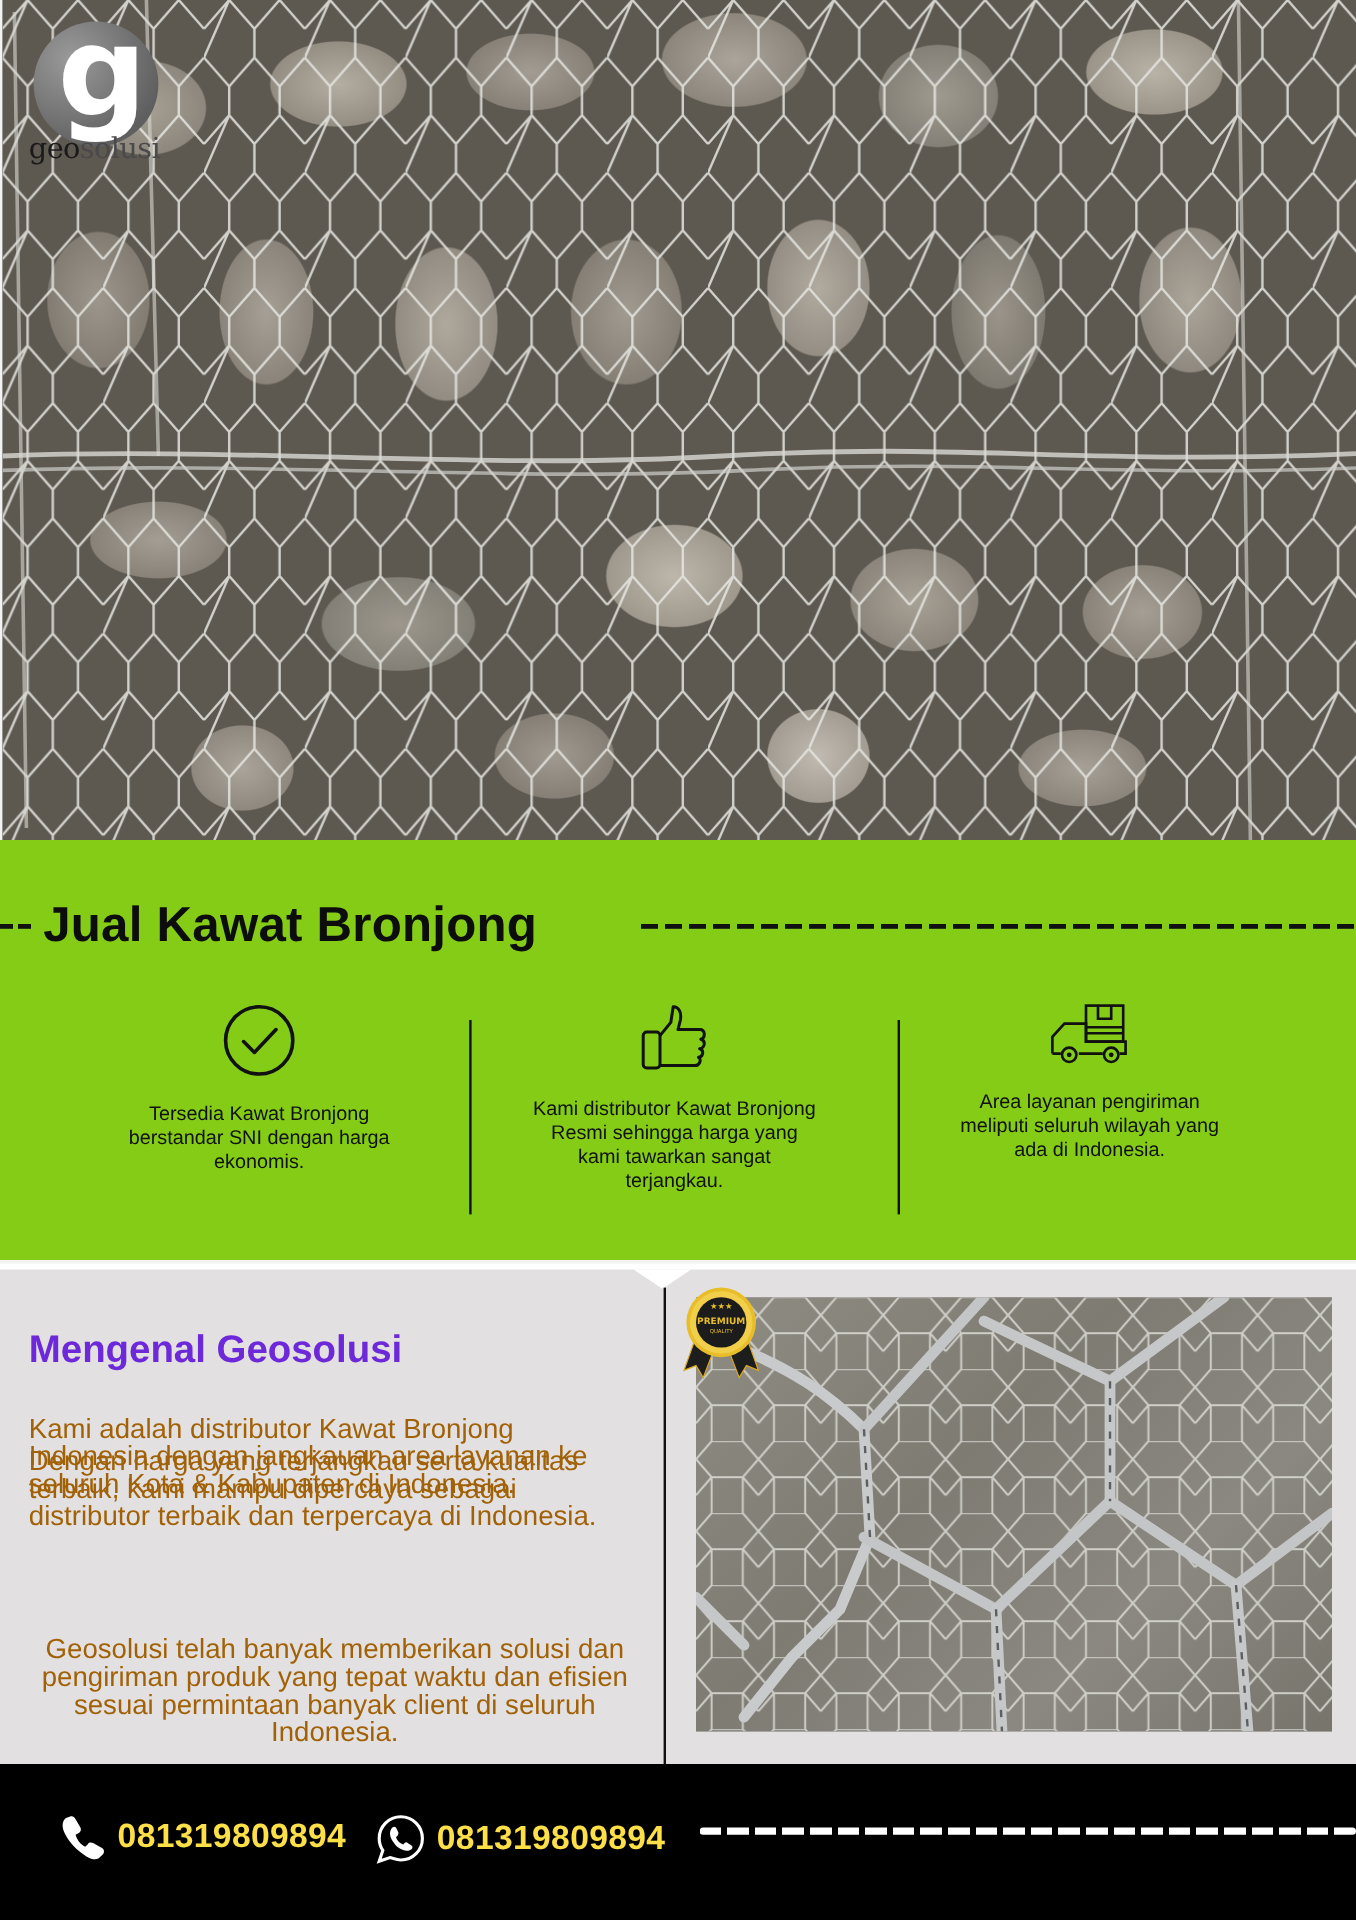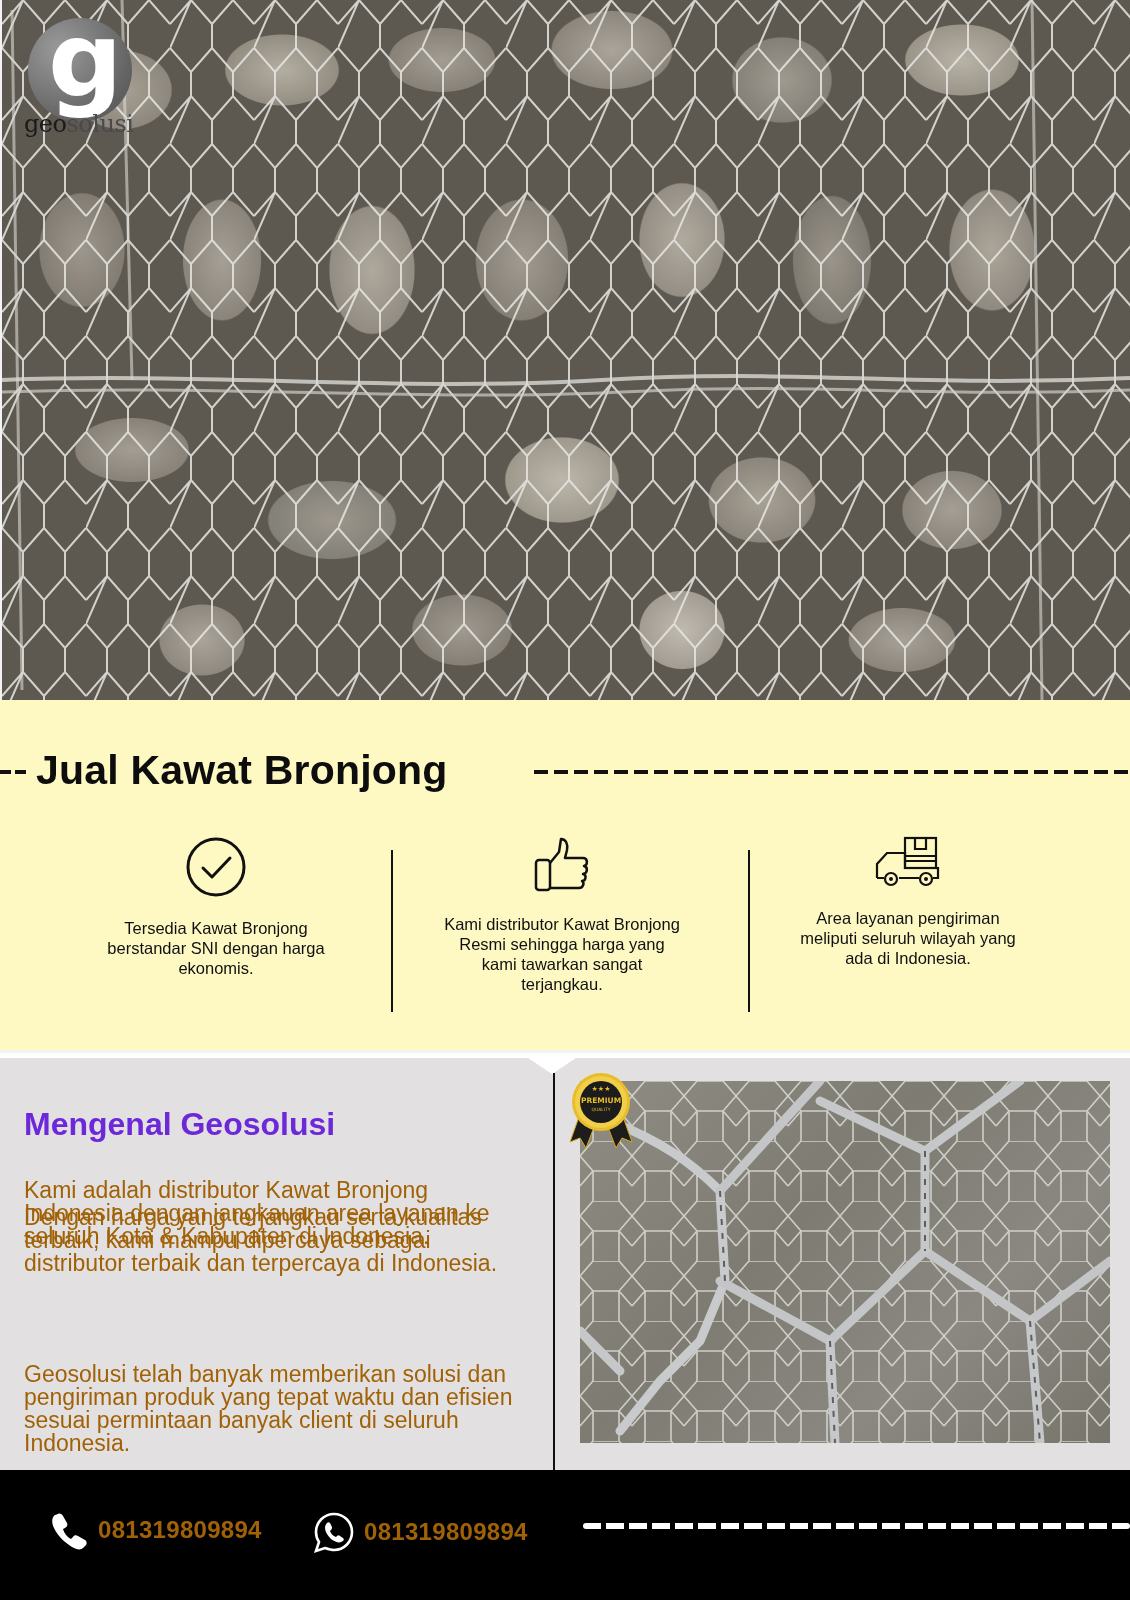--- a/index.html
+++ b/index.html
@@ -46,21 +46,21 @@
     font-weight: bold; font-size: 104px; color: #ffffff; line-height: 1;
   }
   .logo-word {
     position: absolute; left: 0; top: 98px; font-family: "DejaVu Serif", serif;
     font-size: 24px; line-height: 1; letter-spacing: -0.5px;
   }
   .logo-word .geo { color: #1a1a1a; }
   .logo-word .solusi { color: #4a4a4a; }
 
   
-  .title-band { position: absolute; left: 0; top: 700px; width: 1130px; height: 350px; background: #fef9c3; }
+  .title-band { position: absolute; left: 0; top: 700px; width: 1130px; height: 350px; background: #84cc16; }
   .title-row { position: absolute; left: 0; top: 40px; width: 1130px; height: 60px; }
   .dash-left {
     position: absolute; left: 0; top: 30px; width: 30px; height: 4px;
     background: repeating-linear-gradient(90deg, #111 0 11px, transparent 11px 15px);
   }
   .page-title {
     position: absolute; left: 36px; top: 0; font-family: "Liberation Sans", sans-serif;
     font-weight: bold; font-size: 41px; color: #0d0d0d; letter-spacing: 0.2px; line-height: 60px;
   }
   .dash-right {
@@ -98,22 +98,22 @@
     position: absolute; left: 580px; top: 1081px; width: 530px; height: 362px;
     background: linear-gradient(135deg, #8e8c83 0%, #7d7b72 40%, #8a8880 70%, #76746b 100%);
     overflow: hidden;
   }
   .badge { position: absolute; left: 568px; top: 1072px; width: 66px; height: 80px; }
 
   
   .footer { position: absolute; left: 0; top: 1470px; width: 1130px; height: 130px; background: #000; }
   .contact { position: absolute; top: 40px; display: flex; align-items: center; }
   .contact-num {
-    font-family: "Liberation Sans", sans-serif; font-weight: bold; font-size: 24px;
-    color: #a16207; letter-spacing: 0.3px; line-height: 40px;
+    font-family: "Liberation Sans", sans-serif; font-weight: bold; font-size: 28px;
+    color: #fde047; letter-spacing: 0.3px; line-height: 40px;
   }
   .footer-dash {
     position: absolute; left: 583px; top: 53px; width: 547px; height: 6px; border-radius: 3px;
     background: repeating-linear-gradient(90deg, #fff 0 18px, transparent 18px 23px);
   }
 </style>
 </head>
 <body>
 
 <div class="hero">
@@ -181,21 +181,21 @@
 <div class="vdivider" style="left:748px;"></div>
 
 <div class="white-strip"></div>
 <div class="about"></div>
 <div class="about-notch"></div>
 <div class="about-divider"></div>
 
 <h2 class="about-title">Mengenal Geosolusi</h2>
 <p class="about-text" style="top:1179px;">Kami adalah distributor Kawat Bronjong Indonesia dengan jangkauan area layanan ke seluruh Kota &amp; Kabupaten di Indonesia.</p>
 <p class="about-text" style="top:1206px;">Dengan harga yang terjangkau serta kualitas terbaik, kami mampu dipercaya sebagai distributor terbaik dan terpercaya di Indonesia.</p>
-<p class="about-text" style="top:1363px;">Geosolusi telah banyak memberikan solusi dan pengiriman produk yang tepat waktu dan efisien sesuai permintaan banyak client di seluruh Indonesia.</p>
+<p class="about-text" style="top:1363px;text-align:center;">Geosolusi telah banyak memberikan solusi dan pengiriman produk yang tepat waktu dan efisien sesuai permintaan banyak client di seluruh Indonesia.</p>
 
 <div class="mesh-photo">
   <svg width="530" height="362" viewBox="0 0 530 362">
     <defs>
       <pattern id="smallhex" width="52" height="60" patternUnits="userSpaceOnUse">
         <path d="M0 15 L13 0 L39 0 L52 15 M0 15 L13 30 L39 30 L52 15 M13 30 L13 60 M39 30 L39 60 M0 45 L13 30 M52 45 L39 30" fill="none" stroke="#dcdcd6" stroke-width="1.6" opacity="0.85"></path>
       </pattern>
     </defs>
     <rect width="530" height="362" fill="url(#smallhex)"></rect>
     <path d="M30 40 C80 60 110 80 140 110 L145 200 L120 260 L80 300 L40 350" fill="none" stroke="#c9cacb" stroke-width="9" stroke-linecap="round"></path>

